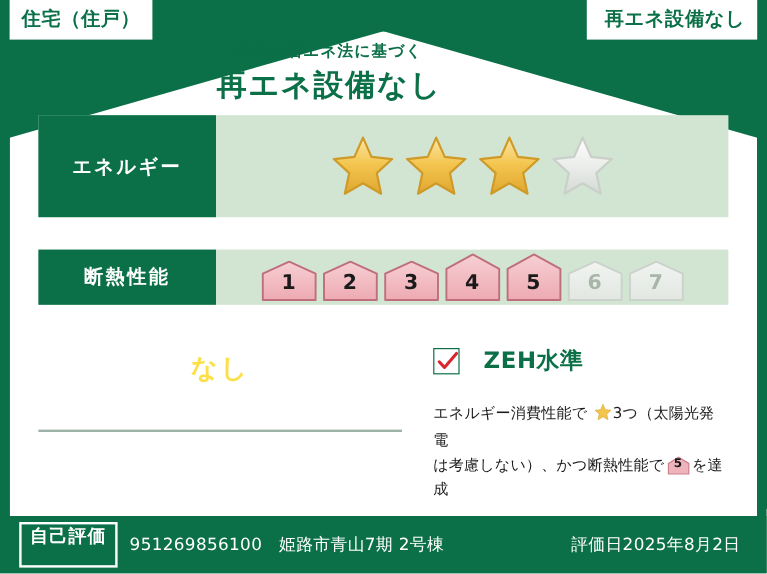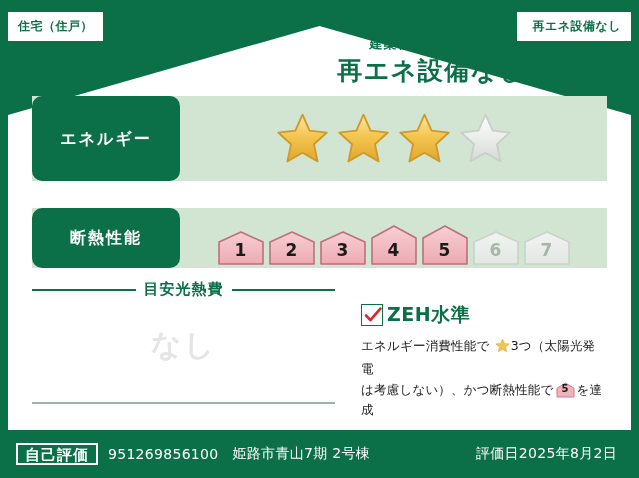--- a/index.html
+++ b/index.html
@@ -17,25 +17,25 @@
     position: relative;
     width: 639px;
     height: 478px;
     background: #0b7048;
     overflow: hidden;
   }
 
   
   .tag {
     position: absolute;
-    top: 12px;
+    top: 0;
     background: #ffffff;
     color: #0b7048;
     font-weight: bold;
-    font-size: 12px;
+    font-size: 16px;
     line-height: 1;
     padding: 8px 10px 9px 10px;
     letter-spacing: 0.5px;
     white-space: nowrap;
     z-index: 6;
   }
   .tag-left  { left: 8px; }
   .tag-right { right: 8px; padding-left: 15px; }
 
   
@@ -46,24 +46,24 @@
     width: 623px;
     height: 404px;
     background: #ffffff;
     z-index: 2;
     clip-path: polygon(0% 22%, 50% 0%, 100% 22%, 100% 100%, 0% 100%);
   }
 
   
   .title-wrap {
     position: absolute;
-    left: 0;
+    left: 12px;
     top: 36px;
     width: 525px;
-    text-align: right;
+    text-align: center;
     z-index: 5;
     pointer-events: none;
   }
   .title-sub {
     color: #0b7048;
     font-size: 13px;
     font-weight: bold;
     letter-spacing: 1px;
     line-height: 1.3;
   }
@@ -88,37 +88,36 @@
   }
 
   
   .perf-row {
     display: flex;
     align-items: stretch;
     background: #d2e5d2;
     margin-bottom: 12px;
   }
   .perf-row.energy { height: 85px; }
-  .perf-row.insul  { height: 60px; margin-top: 27px; }
+  .perf-row.insul  { height: 46px; margin-top: 27px; }
 
   .perf-key {
     background: #0b7048;
     color: #ffffff;
     font-weight: bold;
     font-size: 16px;
     letter-spacing: 2px;
     display: flex;
     flex-direction: column;
     align-items: center;
     justify-content: center;
     width: 148px;
     flex: 0 0 148px;
     line-height: 1.45;
     text-align: center;
-    border-radius: 10px;
   }
   .perf-val {
     flex: 1 1 auto;
     display: flex;
     align-items: center;
     justify-content: center;
     padding: 0 6px;
   }
 
   
@@ -171,38 +170,38 @@
     letter-spacing: 1px;
     white-space: nowrap;
   }
   .cost-head .rule {
     flex: 1 1 auto;
     height: 2px;
     background: #0b7048;
   }
   .cost-value {
     text-align: center;
-    color: #e5e5e5;
-    font-size: 30px;
+    color: #fde047;
+    font-size: 22px;
     font-weight: bold;
     letter-spacing: 2px;
     margin-top: 26px;
   }
   .cost-rule-bottom {
     margin-top: 36px;
     height: 2px;
     background: #9db3a8;
   }
 
   
   .zeh-head {
     display: flex;
     align-items: center;
-    gap: 4px;
-    margin-bottom: 8px;
+    gap: 20px;
+    margin-bottom: 20px;
   }
   .zeh-check {
     width: 22px;
     height: 22px;
     border: 1.5px solid #0b7048;
     background: #ffffff;
     position: relative;
     flex: 0 0 22px;
   }
   .zeh-check svg { position: absolute; left: 1px; top: 0px; }
@@ -251,21 +250,21 @@
     padding: 0 16px;
     z-index: 7;
     color: #ffffff;
   }
   .self-badge {
     border: 2px solid #ffffff;
     color: #ffffff;
     font-weight: bold;
     font-size: 15px;
     letter-spacing: 1px;
-    padding: 3px 7px 0 7px;
+    padding: 3px 7px 16px 7px;
     line-height: 1;
     white-space: nowrap;
   }
   .foot-id {
     font-size: 14px;
     margin-left: 10px;
     letter-spacing: 0.3px;
     white-space: nowrap;
   }
   .foot-addr {
@@ -447,25 +446,20 @@
               </svg>
               <span class="hnum">7</span>
             </div>
           </div>
       </div>
     </div>
 
     <div class="lower">
 
       <div class="lower-left">
-        <div class="cost-head">
-          <span class="rule"></span>
-          <span>目安光熱費</span>
-          <span class="rule"></span>
-        </div>
         <div class="cost-value">なし</div>
         <div class="cost-rule-bottom"></div>
       </div>
 
       <div class="lower-right">
         <div class="zeh-head">
           <span class="zeh-check">
             <svg width="20" height="20" viewBox="0 0 20 20" aria-hidden="true">
               <path d="M3 10.5 L7.4 15.2 L17.4 3.6" fill="none" stroke="#d8282f" stroke-width="2.6" stroke-linecap="round" stroke-linejoin="round"></path>
             </svg>

